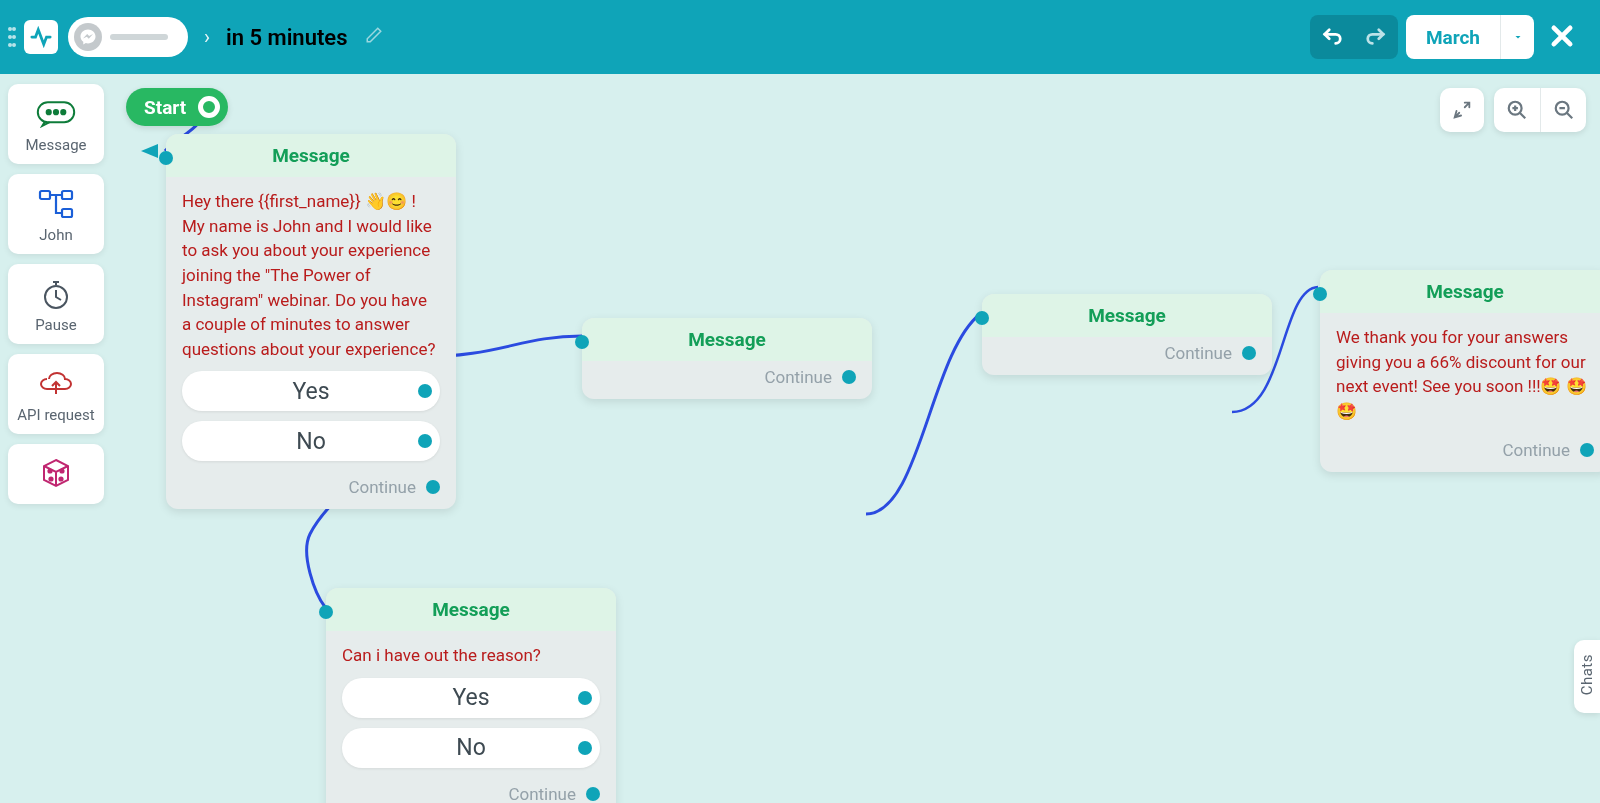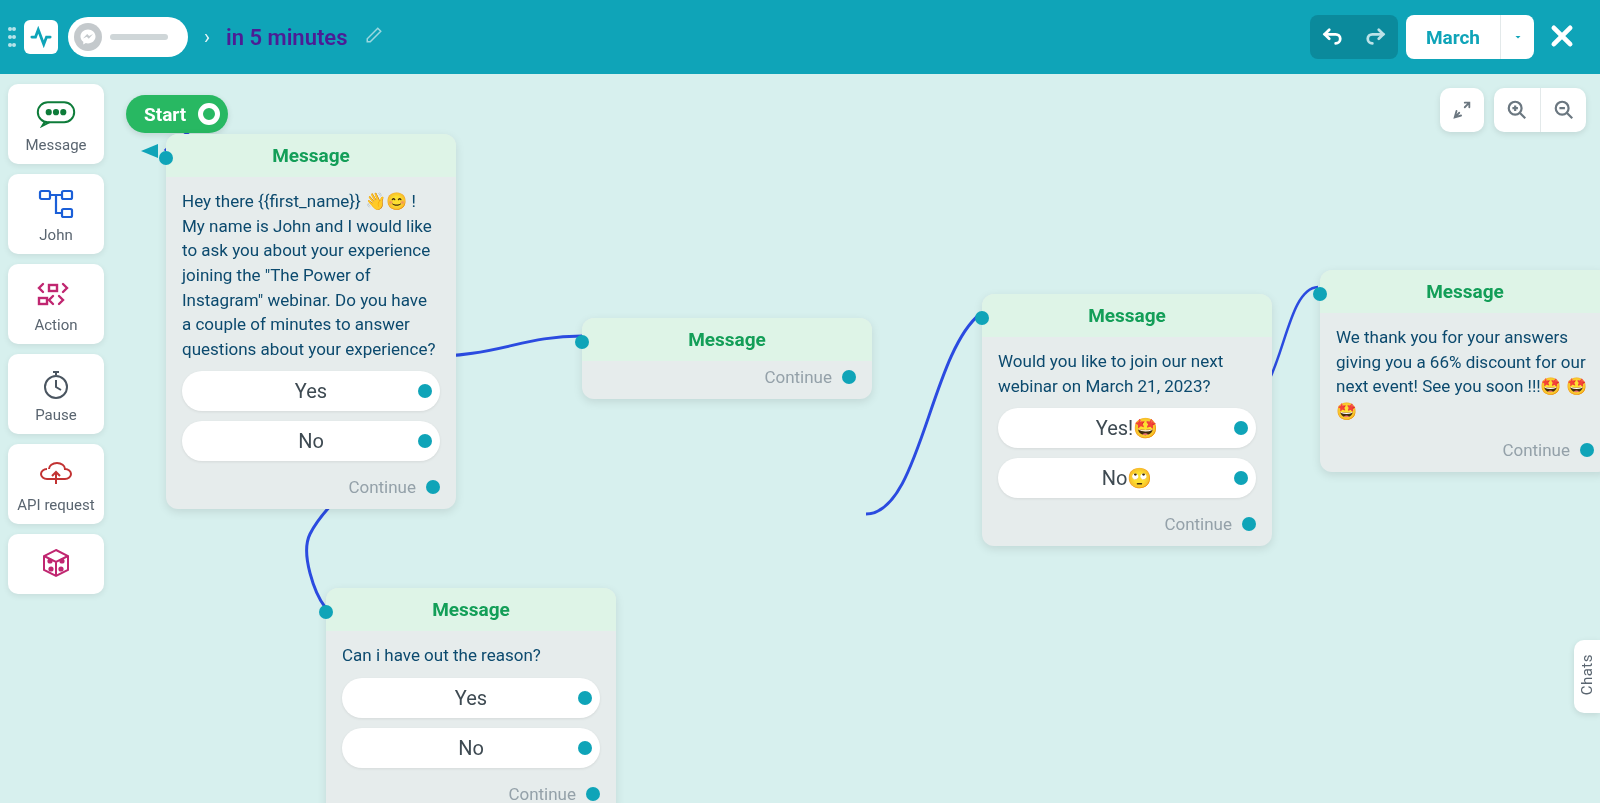--- a/index.html
+++ b/index.html
@@ -7,21 +7,21 @@
 body{background:#d7f0ee;position:relative}
 
 
 .header{height:74px;background:#0fa4b8;display:flex;align-items:center;color:#fff;position:relative;z-index:10}
 .drag-handle{width:12px;height:56px;display:flex;align-items:center;justify-content:center;margin-left:6px}
 .drag-handle svg{opacity:.7}
 .logo{width:34px;height:34px;background:#fff;border-radius:6px;display:flex;align-items:center;justify-content:center;margin-left:6px}
 .channel-chip{height:40px;background:#fff;border-radius:20px;margin-left:10px;display:flex;align-items:center;padding:0 20px 0 6px;gap:8px}
 .channel-chip .ch-icon{width:28px;height:28px;border-radius:50%;background:#c4c9cc;display:flex;align-items:center;justify-content:center}
 .bc-sep{margin:0 16px;opacity:.9;font-size:20px}
-.flow-name{font-size:22px;font-weight:600;color:#4c1d95}
+.flow-name{font-size:22px;font-weight:600;color:#000000}
 .edit-icon{margin-left:18px;opacity:.8;cursor:pointer}
 .header-right{margin-left:auto;display:flex;align-items:center;gap:8px;padding-right:18px}
 .undo-redo{background:#0b8a9c;border-radius:8px;display:flex;align-items:center;height:44px}
 .undo-redo button{background:transparent;border:none;width:44px;height:44px;color:#fff;cursor:pointer;display:flex;align-items:center;justify-content:center}
 .save-group{background:#fff;border-radius:8px;display:flex;align-items:center;height:44px;overflow:hidden}
 .save-btn{border:none;background:transparent;color:#0fa4b8;font-size:19px;font-weight:700;padding:0 20px;height:100%;cursor:pointer}
 .save-caret{border:none;background:transparent;color:#0fa4b8;width:34px;height:100%;border-left:1px solid #e3e9ea;cursor:pointer;display:flex;align-items:center;justify-content:center}
 .close-btn{background:transparent;border:none;color:#fff;cursor:pointer;padding:6px}
 
 
@@ -36,22 +36,22 @@
 .canvas svg.edges{position:absolute;inset:0;width:100%;height:100%;pointer-events:none;z-index:1}
 
 
 .start-node{position:absolute;background:#28b862;color:#fff;border-radius:22px;height:38px;display:flex;align-items:center;padding:0 8px 0 18px;font-weight:700;font-size:19px;box-shadow:0 2px 6px rgba(0,0,0,.12);z-index:3}
 .start-node .dot{width:22px;height:22px;border-radius:50%;border:5px solid #fff;margin-left:12px;background:transparent}
 
 
 .node{position:absolute;background:#e6ecec;border-radius:12px;box-shadow:0 3px 10px rgba(0,0,0,.10);z-index:3}
 .node .node-header{background:#def4e7;color:#139e58;font-weight:700;font-size:19px;text-align:center;padding:10px 0;border-top-left-radius:12px;border-top-right-radius:12px}
 .node .node-body{padding:12px 16px 10px;display:flex;flex-direction:column;gap:10px}
-.node .msg-text{color:#0c4a6e;font-size:17px;line-height:1.45}
-.option{background:#fff;border-radius:22px;height:40px;display:flex;align-items:center;justify-content:center;position:relative;color:#3e4a52;font-size:20px;box-shadow:0 1px 3px rgba(0,0,0,.08)}
+.node .msg-text{color:#b91c1c;font-size:17px;line-height:1.45}
+.option{background:#fff;border-radius:22px;height:40px;display:flex;align-items:center;justify-content:center;position:relative;color:#3e4a52;font-size:23px;box-shadow:0 1px 3px rgba(0,0,0,.08)}
 .option .port{position:absolute;right:8px;width:14px;height:14px;background:#0fa4b8;border-radius:50%}
 .node .continue{display:flex;align-items:center;justify-content:flex-end;padding:6px 16px 12px;color:#94a1a9;font-size:17px;gap:10px}
 .node .continue .port{width:14px;height:14px;background:#0fa4b8;border-radius:50%}
 .in-port{position:absolute;width:14px;height:14px;background:#0fa4b8;border-radius:50%;left:-7px}
 
 
 .cv-controls{position:absolute;top:14px;right:0;display:flex;gap:10px;z-index:6;padding-right:14px}
 .cv-btn{background:#fff;border-radius:10px;box-shadow:0 2px 6px rgba(0,0,0,.10);height:44px;display:flex;align-items:center;justify-content:center;color:#5a6570;cursor:pointer}
 .cv-single{width:44px}
 .cv-pair{display:flex;overflow:hidden}
@@ -147,33 +147,20 @@
           <rect x="2" y="2" width="10" height="8" rx="1.5"></rect>
           <rect x="24" y="2" width="10" height="8" rx="1.5"></rect>
           <rect x="24" y="20" width="10" height="8" rx="1.5"></rect>
           <path d="M12 6h6v18h6M18 6h6"></path>
         </svg>
       </div>
     <div class="tlabel">John</div>
   </div>
   <div class="tool">
     <div class="ticon">
-        <svg width="40" height="28" viewBox="0 0 40 28" fill="none" stroke="#c02670" stroke-width="2.4" stroke-linecap="round">
-          <path d="M7 4l-4 4 4 4"></path>
-          <rect x="13" y="5" width="8" height="6"></rect>
-          <path d="M27 4l4 4-4 4"></path>
-          <rect x="3" y="18" width="8" height="6"></rect>
-          <path d="M17 16l-4 4 4 4"></path>
-          <path d="M23 16l4 4-4 4"></path>
-        </svg>
-      </div>
-    <div class="tlabel">Action</div>
-  </div>
-  <div class="tool">
-    <div class="ticon">
         <svg width="30" height="32" viewBox="0 0 30 32" fill="none" stroke="#4a5560" stroke-width="2">
           <circle cx="15" cy="19" r="11"></circle>
           <path d="M15 12v7l5 3M12 4h6M15 4v3"></path>
         </svg>
       </div>
     <div class="tlabel">Pause</div>
   </div>
   <div class="tool">
     <div class="ticon">
         <svg width="34" height="30" viewBox="0 0 34 30" fill="none" stroke="#c23232" stroke-width="2">
@@ -234,21 +221,21 @@
       <path d="M418 326 C 480 326, 340 400, 310 460 C 300 480, 315 520, 325 533"></path>
 
       <path d="M866 440 C 920 440, 930 280, 980 240"></path>
 
       <path d="M1232 338 C 1285 338, 1280 215, 1318 213" stroke-width="2.5"></path>
     </g>
 
     <polygon points="141,77 158,70 158,84" fill="#0fa4b8"></polygon>
   </svg>
 
-  <div class="start-node" style="left:126px;top:21px">
+  <div class="start-node" style="left:126px;top:14px">
     <span>Start</span>
     <div class="dot"></div>
   </div>
 
   <div class="node" style="left:166px;top:60px;width:290px">
     <div class="in-port" style="top:17px"></div>
     <div class="node-header">Message</div>
     <div class="node-body">
       <div class="msg-text">Hey there  {{first_name}} 👋😊 ! My name is John and I would like to ask you about your experience joining the "The Power of Instagram" webinar. Do you have a couple of minutes to answer questions about your experience?</div>
       <div class="option">
@@ -271,31 +258,20 @@
     <div class="node-header">Message</div>
     <div class="continue">
         <span>Continue</span>
         <div class="port"></div>
       </div>
   </div>
 
   <div class="node" style="left:982px;top:220px;width:290px">
     <div class="in-port" style="top:17px"></div>
     <div class="node-header">Message</div>
-    <div class="node-body">
-      <div class="msg-text">Would you like to join our next webinar on March 21, 2023?</div>
-      <div class="option">
-          <span>Yes!🤩</span>
-          <div class="port"></div>
-        </div>
-      <div class="option">
-          <span>No🙄</span>
-          <div class="port"></div>
-        </div>
-    </div>
     <div class="continue">
         <span>Continue</span>
         <div class="port"></div>
       </div>
   </div>
 
   <div class="node" style="left:1320px;top:196px;width:290px">
     <div class="in-port" style="top:17px"></div>
     <div class="node-header">Message</div>
     <div class="node-body">

